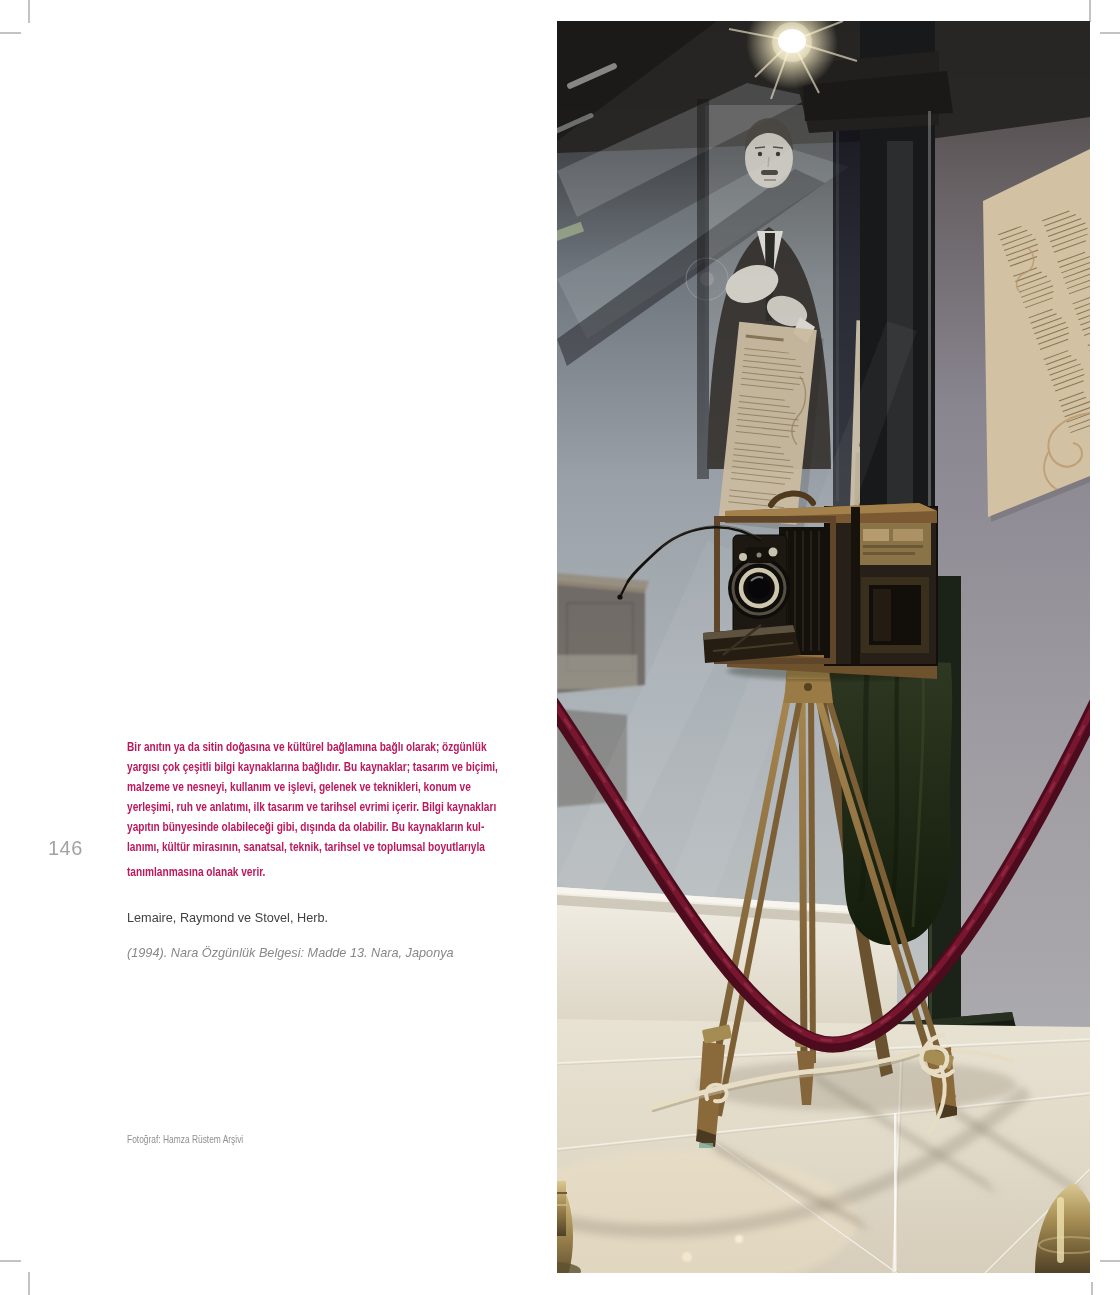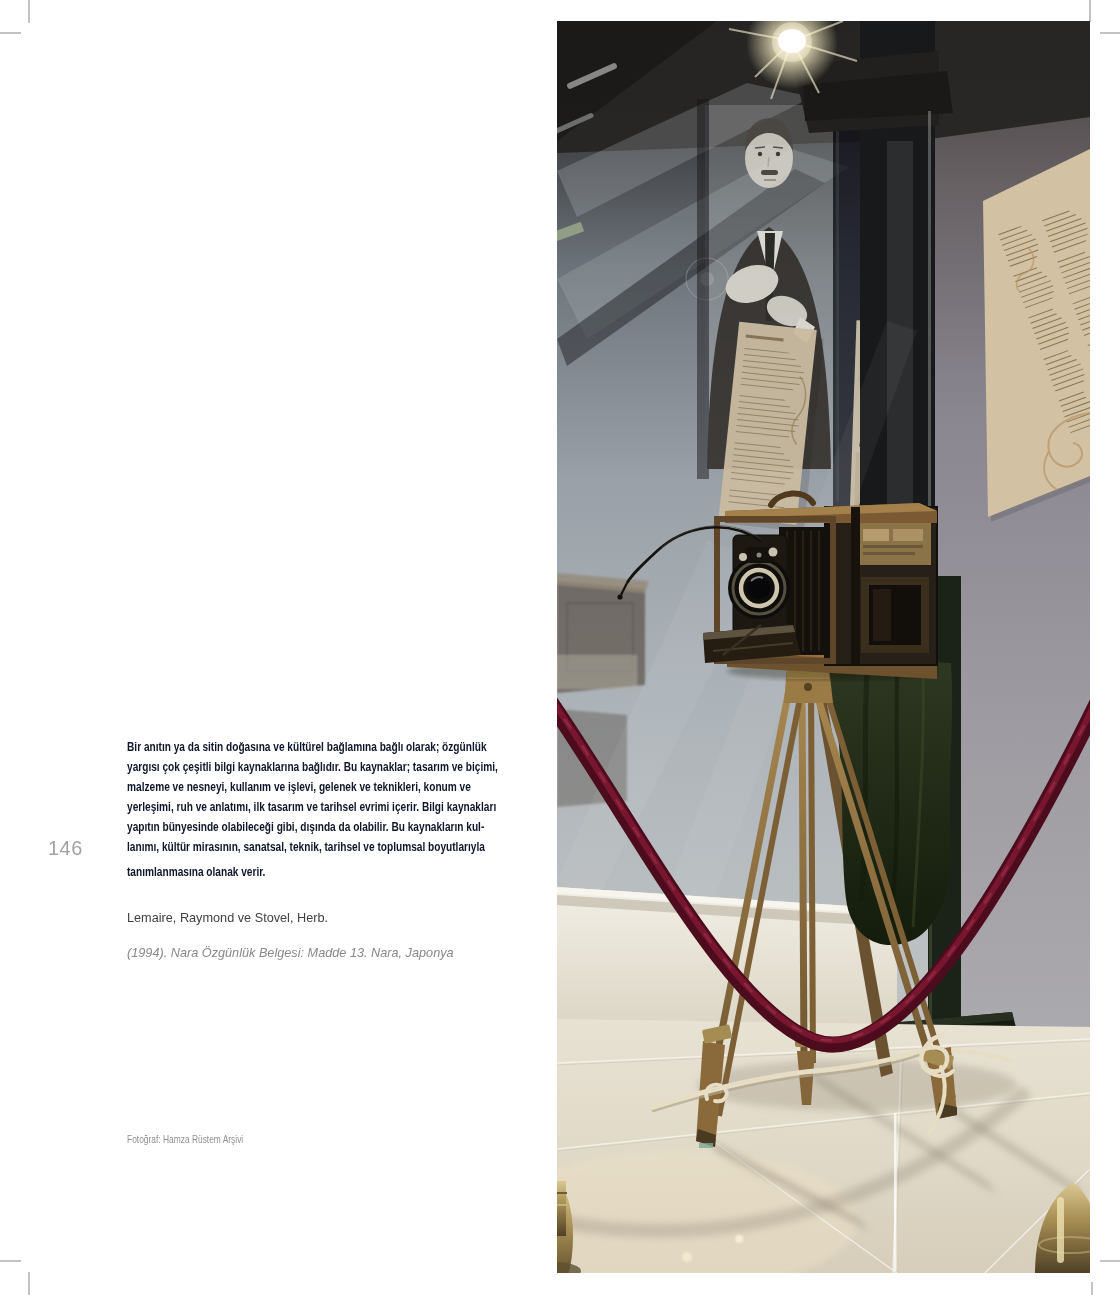--- a/index.html
+++ b/index.html
@@ -1,21 +1,21 @@
 <!DOCTYPE html>
 <html><head>
 <meta charset="utf-8">
 <style>
   html,body{margin:0;padding:0;background:#ffffff;}
   .page{position:relative;width:1120px;height:1295px;background:#ffffff;overflow:hidden;
         font-family:"Liberation Sans",sans-serif;}
   .crop{position:absolute;background:#c3c3c3;}
   .page-number{position:absolute;left:48px;top:836px;font-size:21px;color:#a2a2a2;
         letter-spacing:.5px;transform:scaleX(.95);transform-origin:0 0;}
-  .quote{position:absolute;left:127px;top:737px;color:#0f172a;}
+  .quote{position:absolute;left:127px;top:737px;color:#be185d;}
   .quote-line{font-weight:bold;font-size:13.5px;line-height:19.9px;white-space:nowrap;
         transform:scaleX(.75);transform-origin:0 50%;letter-spacing:0;}
   .quote-line:last-child{margin-top:6px;}
   .cit-authors{position:absolute;left:127px;top:910px;font-size:13.5px;color:#414141;
         transform:scaleX(.94);transform-origin:0 0;white-space:nowrap;}
   .cit-source{position:absolute;left:127px;top:945px;font-size:13.5px;font-style:italic;
         color:#888888;transform:scaleX(.94);transform-origin:0 0;white-space:nowrap;}
   .photo-credit{position:absolute;left:127px;top:1133px;font-size:10.5px;color:#8f8f8f;
         transform:scaleX(.8);transform-origin:0 0;white-space:nowrap;}
   .photo{position:absolute;left:557px;top:21px;width:533px;height:1252px;}

